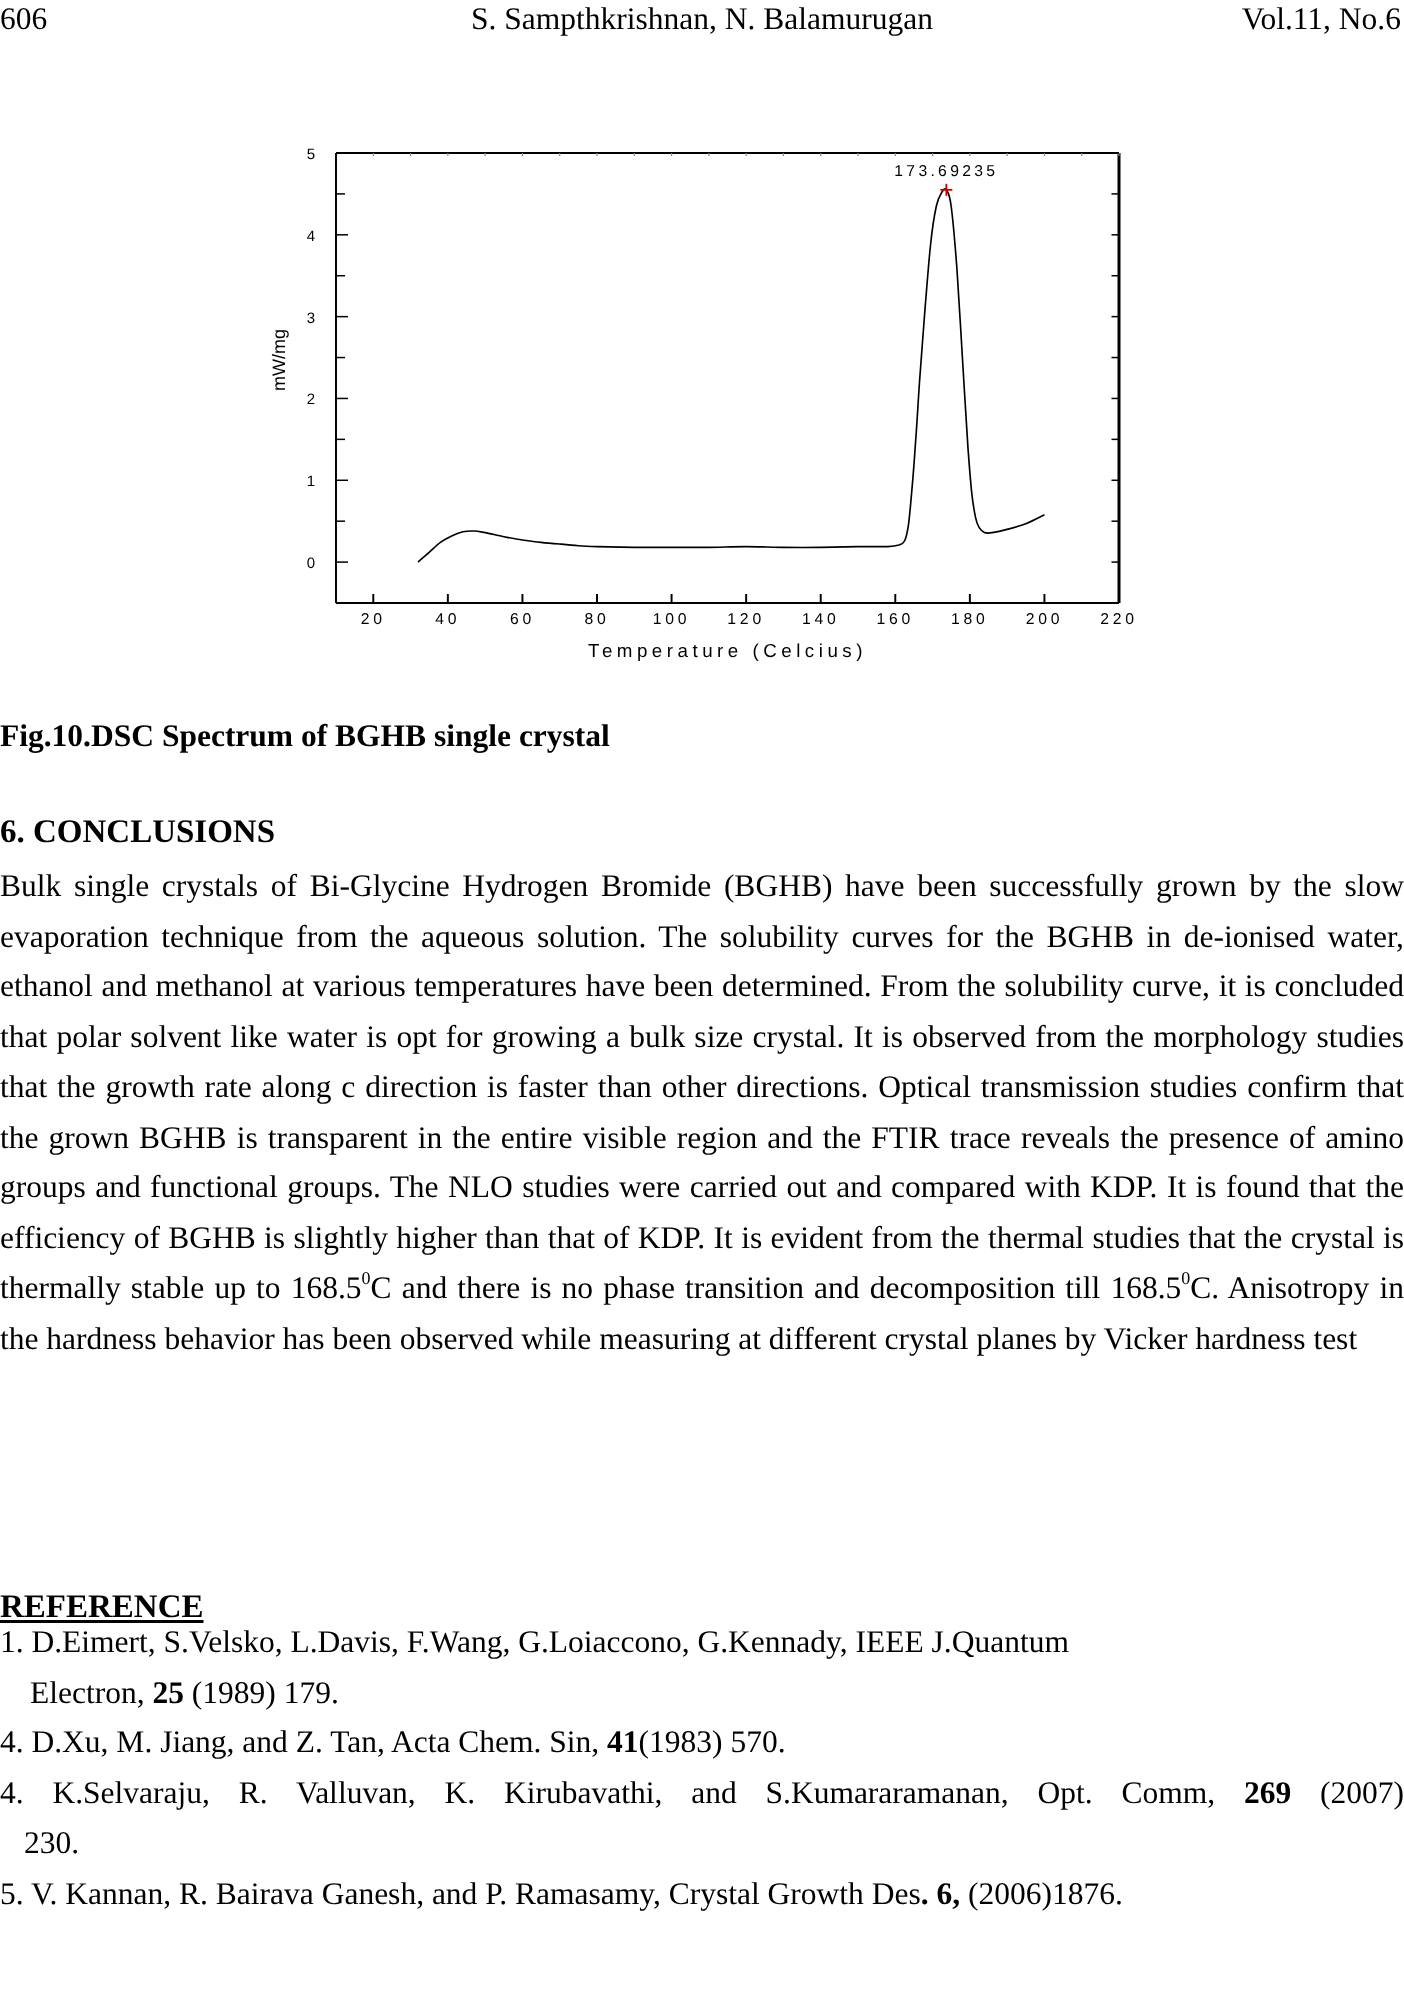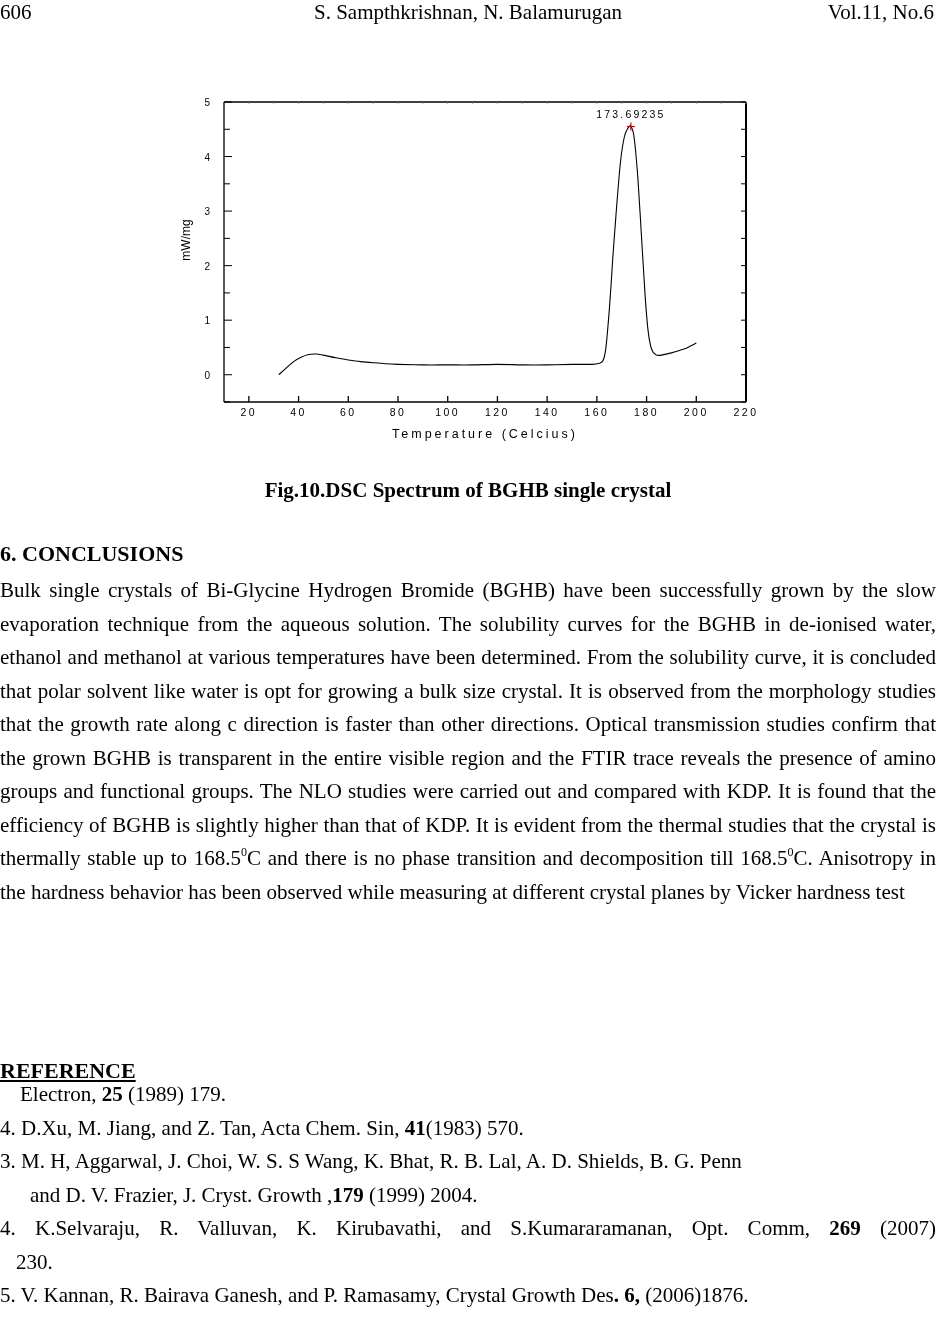--- a/index.html
+++ b/index.html
@@ -4,21 +4,21 @@
 <style>
   html, body { margin: 0; padding: 0; background: #ffffff; }
   body { width: 936px; height: 1329px; position: relative; overflow: hidden;
          font-family: "Liberation Serif", serif; color: #000; }
   .hdr { position: absolute; top: 0; left: 0; width: 936px; height: 24px; font-size: 21px; }
   .hdr .l { position: absolute; left: 0; top: 0; }
   .hdr .c { position: absolute; left: 0; width: 936px; text-align: center; top: 0; }
   .hdr .r { position: absolute; right: 2px; top: 0; }
   #chart { position: absolute; left: 160px; top: 88px; }
   .chart-text { font-family: "Liberation Sans", sans-serif; fill: #000; }
-  .caption { position: absolute; top: 478px; left: 0; width: 936px; text-align: center;
+  .caption { position: absolute; top: 478px; left: 0; width: 936px; text-align: left;
              font-weight: bold; font-size: 21px; }
   .sect { position: absolute; left: 0; font-weight: bold; font-size: 22px; }
   .para { position: absolute; left: 0; top: 574px; width: 936px; font-size: 21px;
           line-height: 33.5px; text-align: justify; }
   .para sup { font-size: 12px; vertical-align: 9px; line-height: 0; }
   .refs { position: absolute; left: 0; top: 1078px; width: 936px; font-size: 21px; line-height: 33.5px; }
   .ref { display: block; }
   .ref .cont { display: block; }
   b { font-weight: bold; margin-top: 24px; }
 </style>
@@ -128,28 +128,25 @@
 <div class="caption">Fig.10.DSC Spectrum of BGHB single crystal</div>
 
 <div class="sect" style="top:541px;">6. CONCLUSIONS</div>
 
 <div class="para"><span>Bulk single crystals of Bi-Glycine Hydrogen Bromide (BGHB) have been successfully grown by the slow evaporation technique from the aqueous solution. The solubility curves for the BGHB in de-ionised water, ethanol and methanol at various temperatures have been determined. From the solubility curve, it is concluded that polar solvent like water is opt for growing a bulk size crystal. It is observed from the morphology studies that the growth rate along c direction is faster than other directions. Optical transmission studies confirm that the grown BGHB is transparent in the entire visible region and the FTIR trace reveals the presence of amino groups and functional groups. The NLO studies were carried out and compared with KDP. It is found that the efficiency of BGHB is slightly higher than that of KDP. It is evident from the thermal studies that the crystal is thermally stable up to 168.5</span><sup>0</sup><span>C and there is no phase transition and decomposition till 168.5</span><sup>0</sup><span>C. Anisotropy in the hardness behavior has been observed while measuring at different crystal planes by Vicker hardness test</span></div>
 
 <div class="sect" style="top:1058px;text-decoration:underline;">REFERENCE</div>
 
 <div class="refs">
   <div class="ref">
+    <span class="cont">1. D.Eimert, S.Velsko, L.Davis, F.Wang, G.Loiaccono, G.Kennady, IEEE J.Quantum</span>
     <span class="cont" style="padding-left:20px;"><span>Electron, </span><b>25</b><span> (1989) 179.</span></span>
   </div>
   <div class="ref">
     <span class="cont"><span>4.  D.Xu, M. Jiang, and Z. Tan, Acta Chem. Sin, </span><b>41</b><span>(1983) 570.</span></span>
-  </div>
-  <div class="ref">
-    <span class="cont">3.  M. H, Aggarwal, J. Choi, W. S. S Wang, K. Bhat, R. B. Lal, A. D. Shields, B. G. Penn</span>
-    <span class="cont" style="padding-left:30px;"><span>and D. V. Frazier, J. Cryst. Growth ,</span><b>179</b><span> (1999) 2004.</span></span>
   </div>
   <div class="ref">
     <span class="cont" style="text-align:justify; text-align-last:justify;"><span>4. K.Selvaraju, R. Valluvan, K. Kirubavathi, and S.Kumararamanan, Opt. Comm, </span><b>269</b><span> (2007)</span></span>
     <span class="cont" style="padding-left:16px;">230.</span>
   </div>
   <div class="ref">
     <span class="cont"><span>5.  V. Kannan, R. Bairava Ganesh, and P. Ramasamy, Crystal Growth  Des</span><b>. 6,</b><span> (2006)1876.</span></span>
   </div>
 </div>
 

